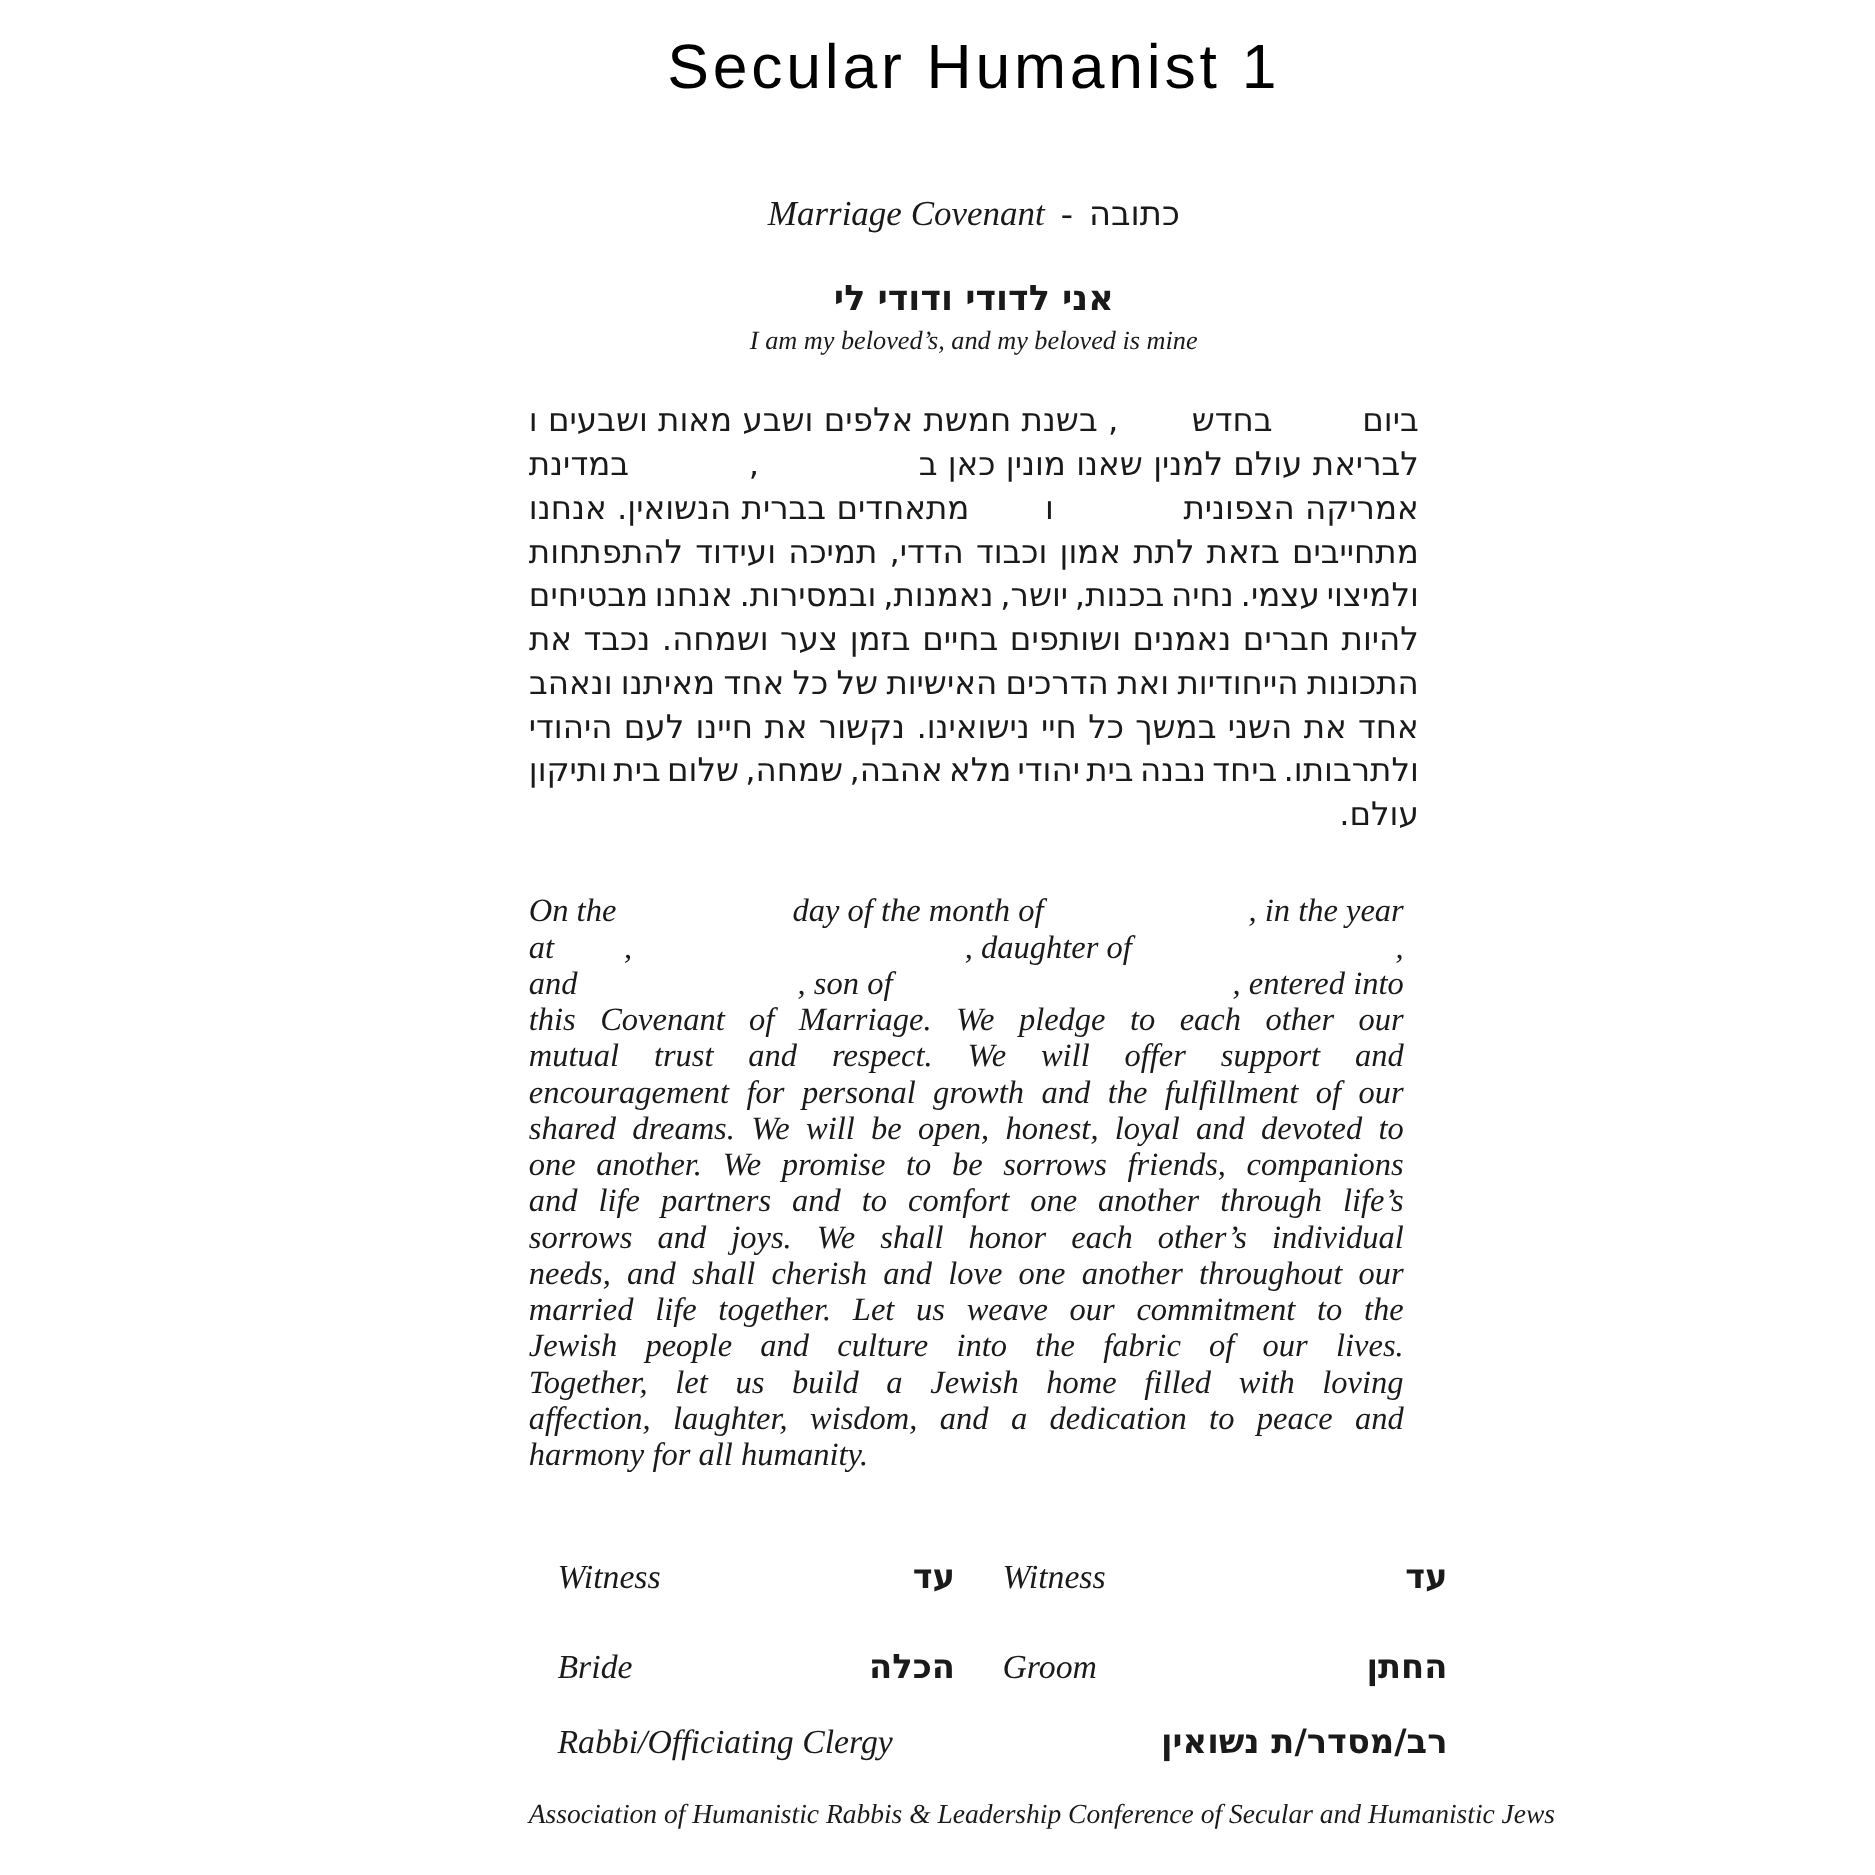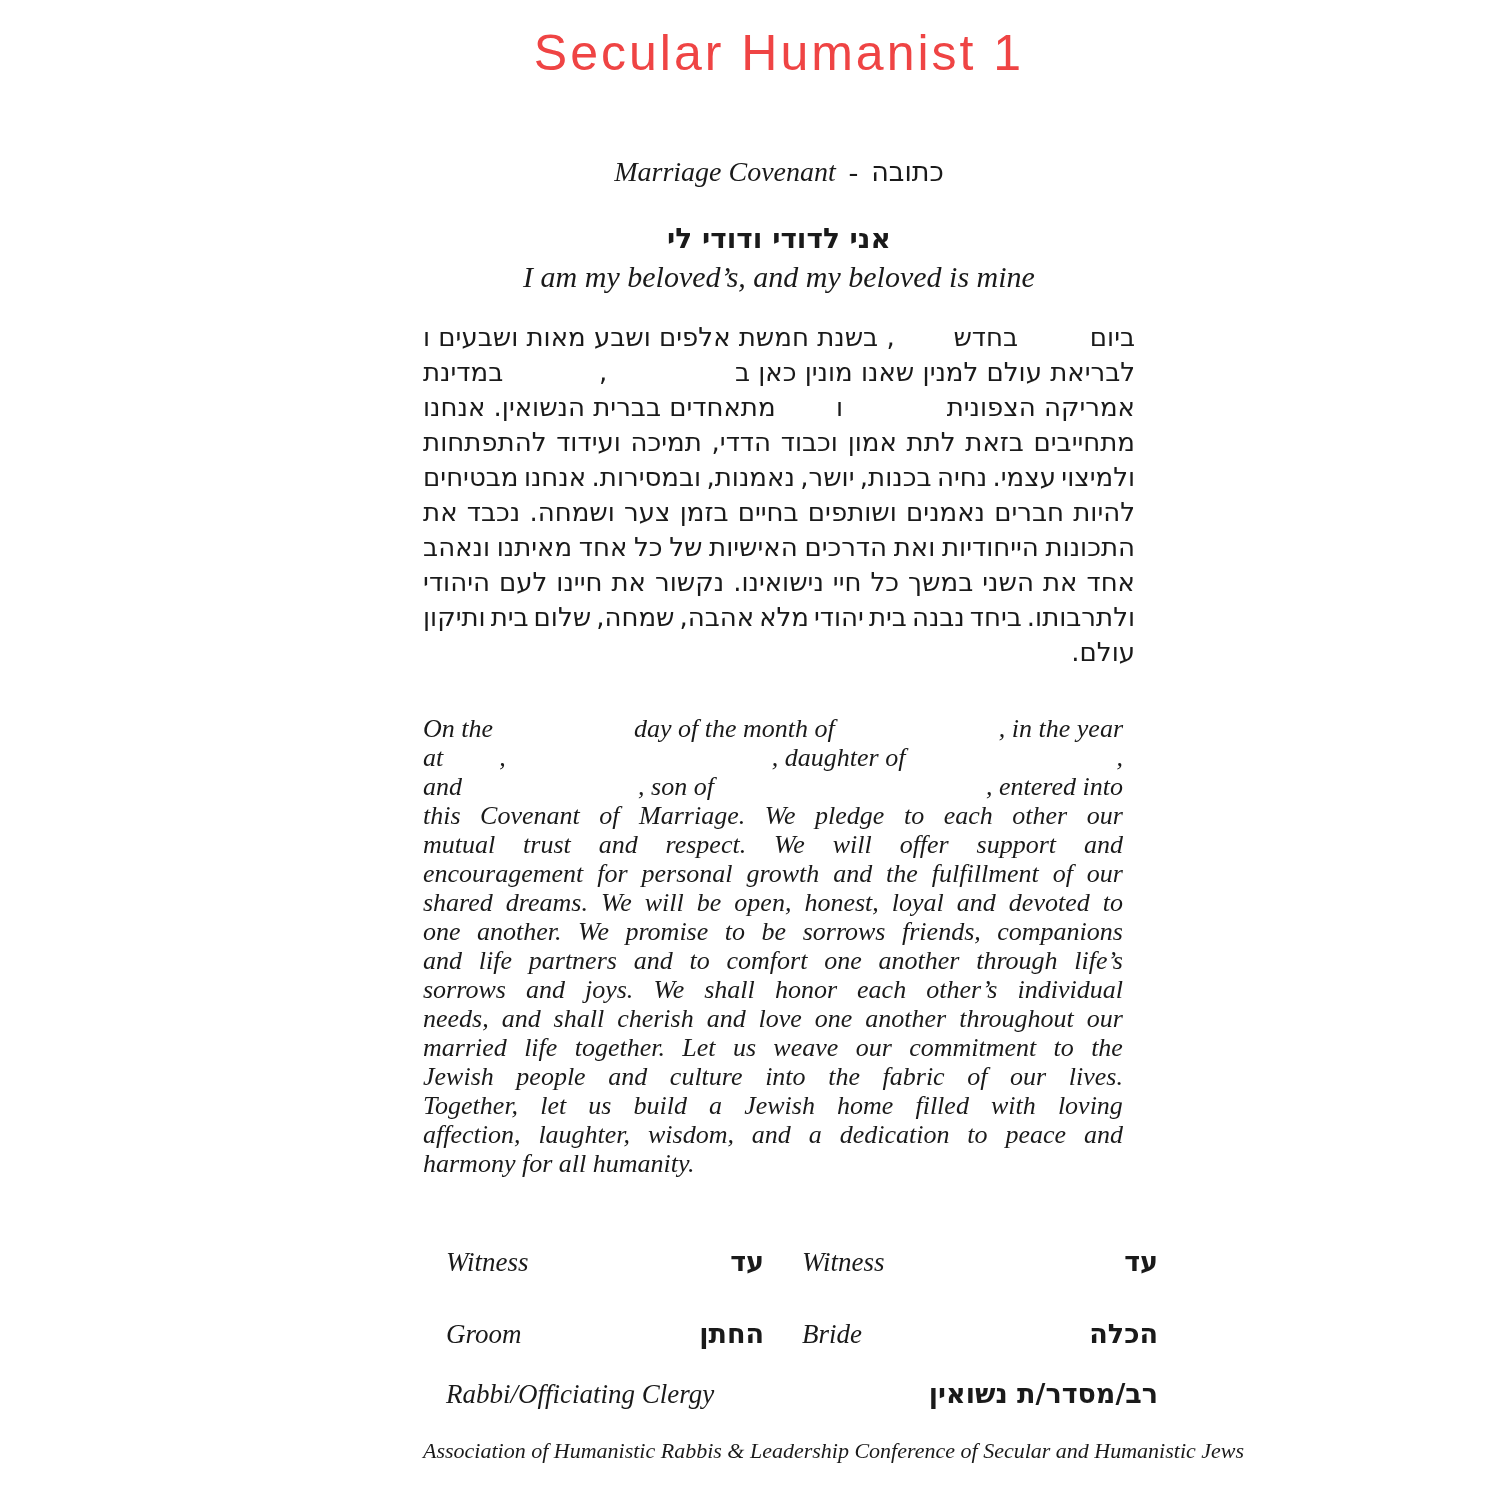--- a/index.html
+++ b/index.html
@@ -2,31 +2,31 @@
 <html><head>
 <meta charset="utf-8">
 <style>
   html,body{margin:0;padding:0;background:#ffffff;}
   .page{position:relative;width:1500px;height:1500px;background:#ffffff;color:#1a1a1a;
         overflow:hidden;font-family:"Liberation Serif",serif;}
   .content{position:absolute;left:423px;top:0;width:712px;height:1500px;}
 
   .doc-title{position:absolute;top:24px;left:0;width:100%;text-align:center;
              font-family:"Liberation Sans",sans-serif;font-size:50px;font-weight:400;
-             letter-spacing:3px;color:#ef4444;}
+             letter-spacing:3px;color:#000000;}
 
   .subtitle{position:absolute;top:156px;left:0;width:100%;text-align:center;font-size:28px;}
   .subtitle .en{font-style:italic;}
   .subtitle .dash{font-style:normal;padding:0 6px;}
   .subtitle .he{font-family:"DejaVu Sans",sans-serif;font-size:27px;margin-top:19px;}
 
   .verse-he{position:absolute;top:222px;left:0;width:100%;text-align:center;
             font-family:"DejaVu Sans",sans-serif;font-size:28px;font-weight:bold;direction:rtl;}
   .verse-en{position:absolute;top:260px;left:0;width:100%;text-align:center;
-            font-style:italic;font-size:30px;}
+            font-style:italic;font-size:21px;}
 
   .he-par{position:absolute;top:320px;left:0;width:712px;direction:rtl;
           font-family:"DejaVu Sans",sans-serif;font-size:26px;}
   .he-par .tline{height:35px;line-height:35px;}
 
   .en-par{position:absolute;top:714px;left:0;width:700px;font-style:italic;font-size:26px;}
   .en-par .tline{height:29px;line-height:29px;}
 
   .tline.flexline{display:flex;justify-content:space-between;align-items:baseline;}
   .tline .blank{display:inline-block;height:1px;}
@@ -333,27 +333,27 @@
           <span class="sig-label">Witness</span>
           <span class="sig-he">עד</span>
         </div>
         <div class="pair">
           <span class="sig-label">Witness</span>
           <span class="sig-he">עד</span>
         </div>
       </div>
     <div class="sig-row row-bride">
         <div class="pair">
+          <span class="sig-label">Bride</span>
+          <span class="sig-he">הכלה</span>
+        </div>
+        <div class="pair">
           <span class="sig-label">Groom</span>
           <span class="sig-he">החתן</span>
         </div>
-        <div class="pair">
-          <span class="sig-label">Bride</span>
-          <span class="sig-he">הכלה</span>
-        </div>
       </div>
     <div class="sig-row row-rabbi full">
         <div class="pair">
           <span class="sig-label">Rabbi/Officiating Clergy</span>
           <span class="sig-he">רב/מסדר/ת נשואין</span>
         </div>
       </div>
 
     <div class="doc-footer">Association of Humanistic Rabbis &amp; Leadership Conference of Secular and Humanistic Jews</div>
 

